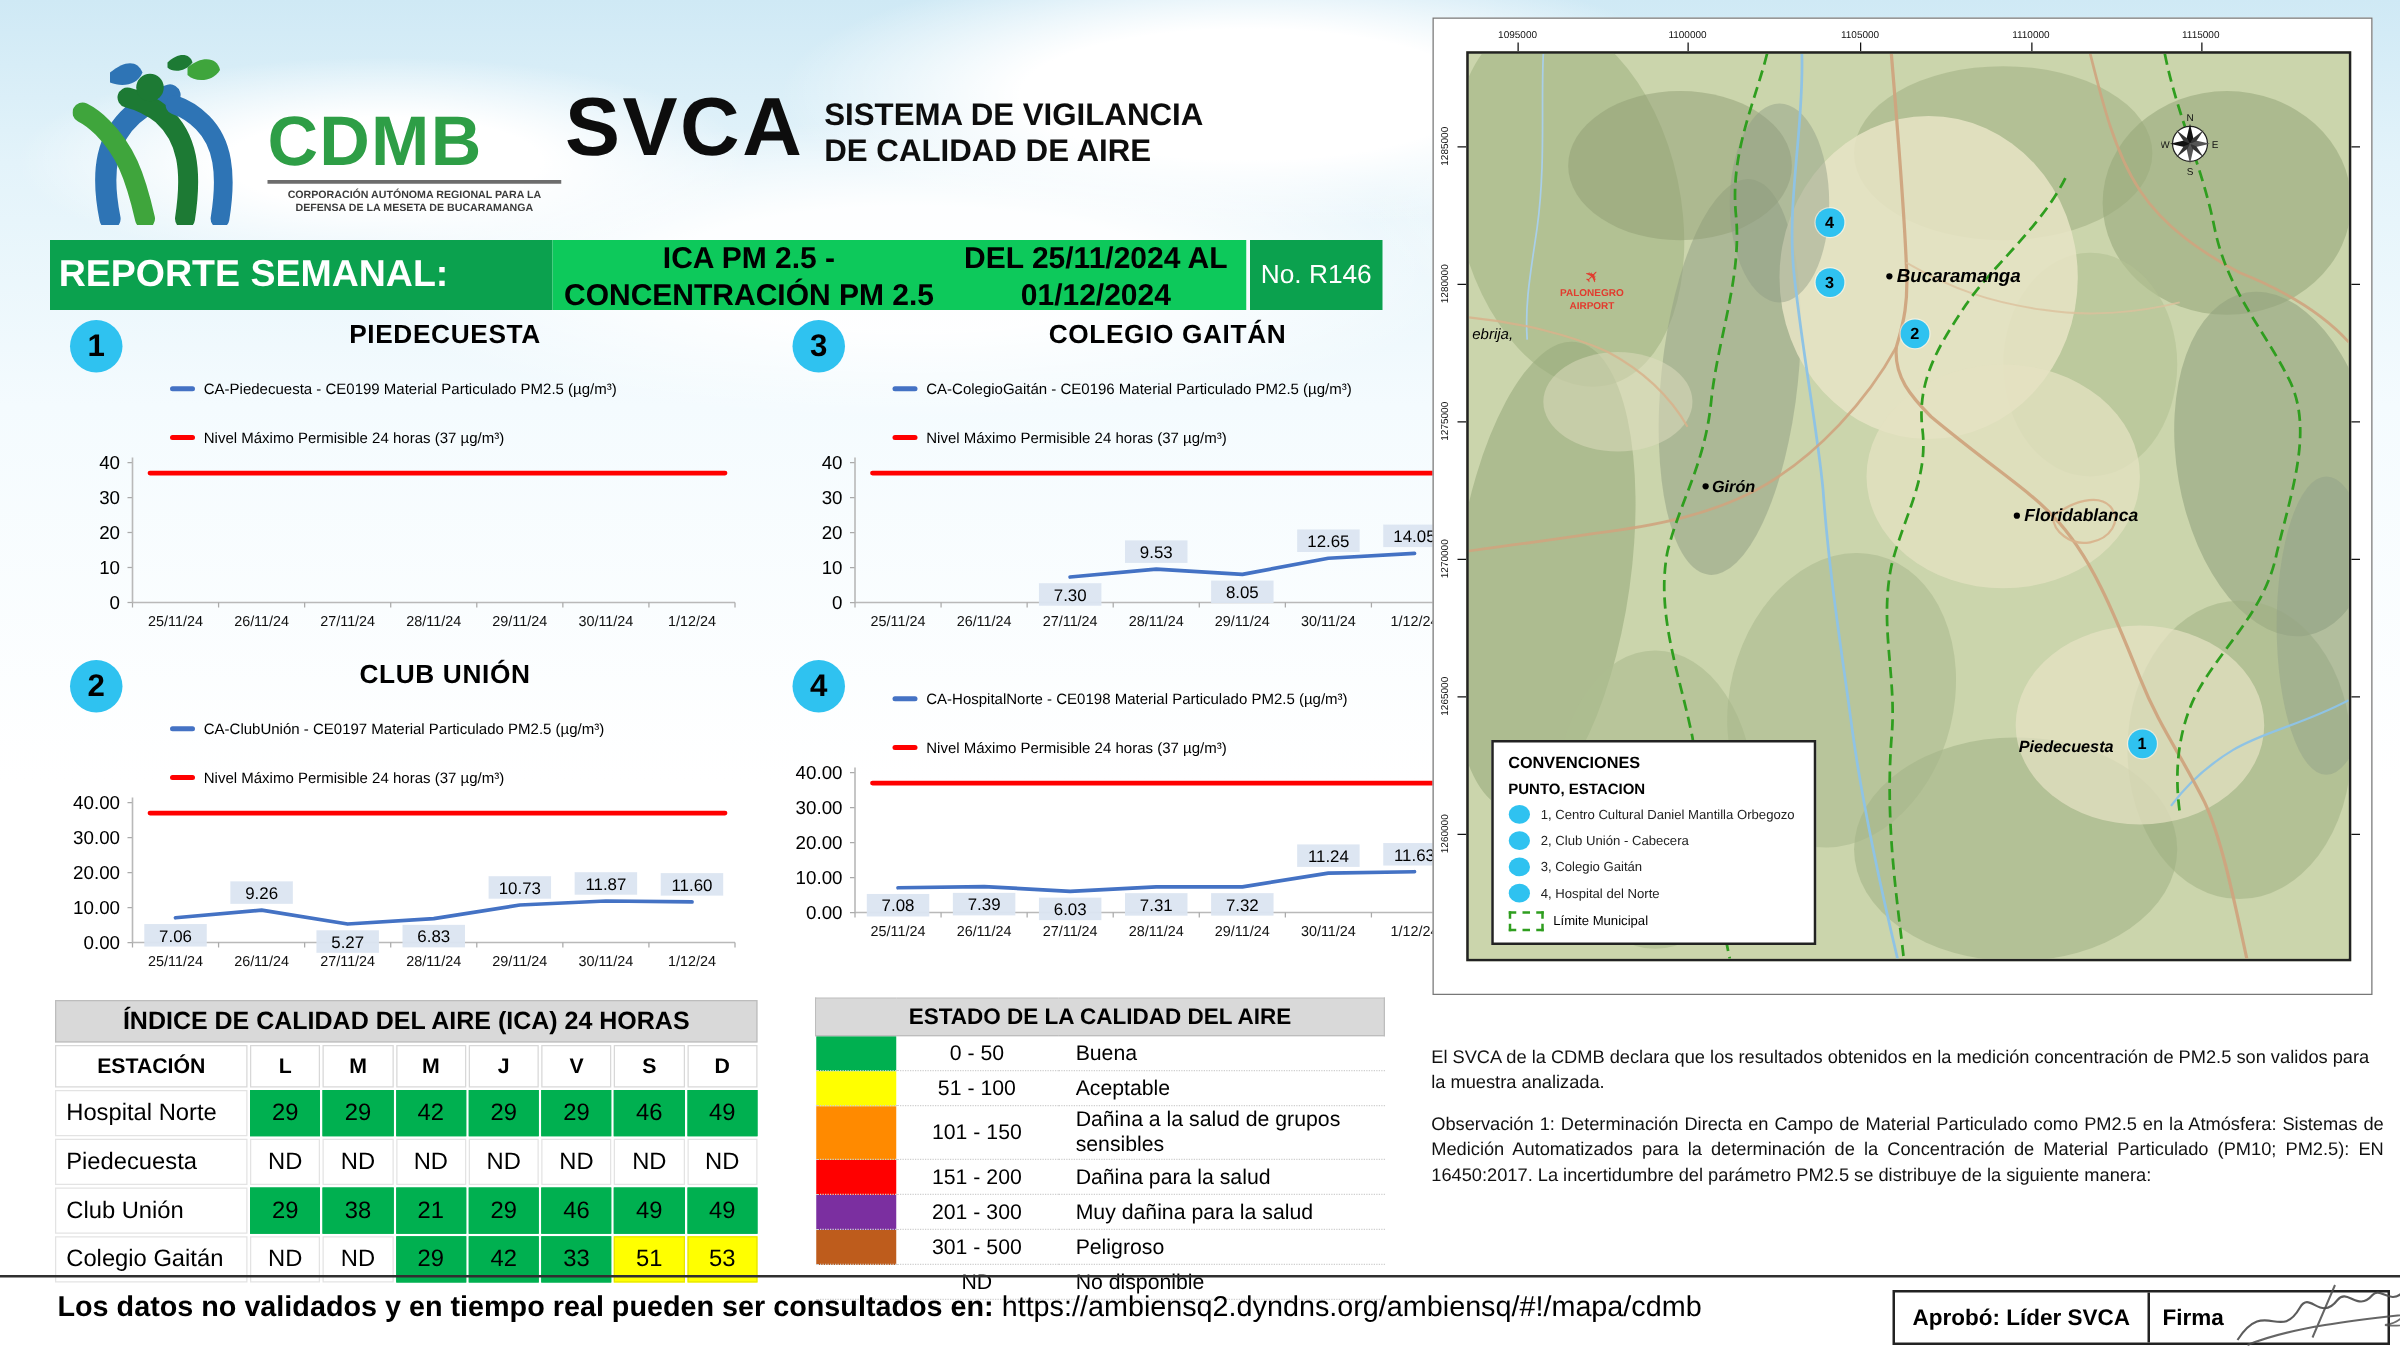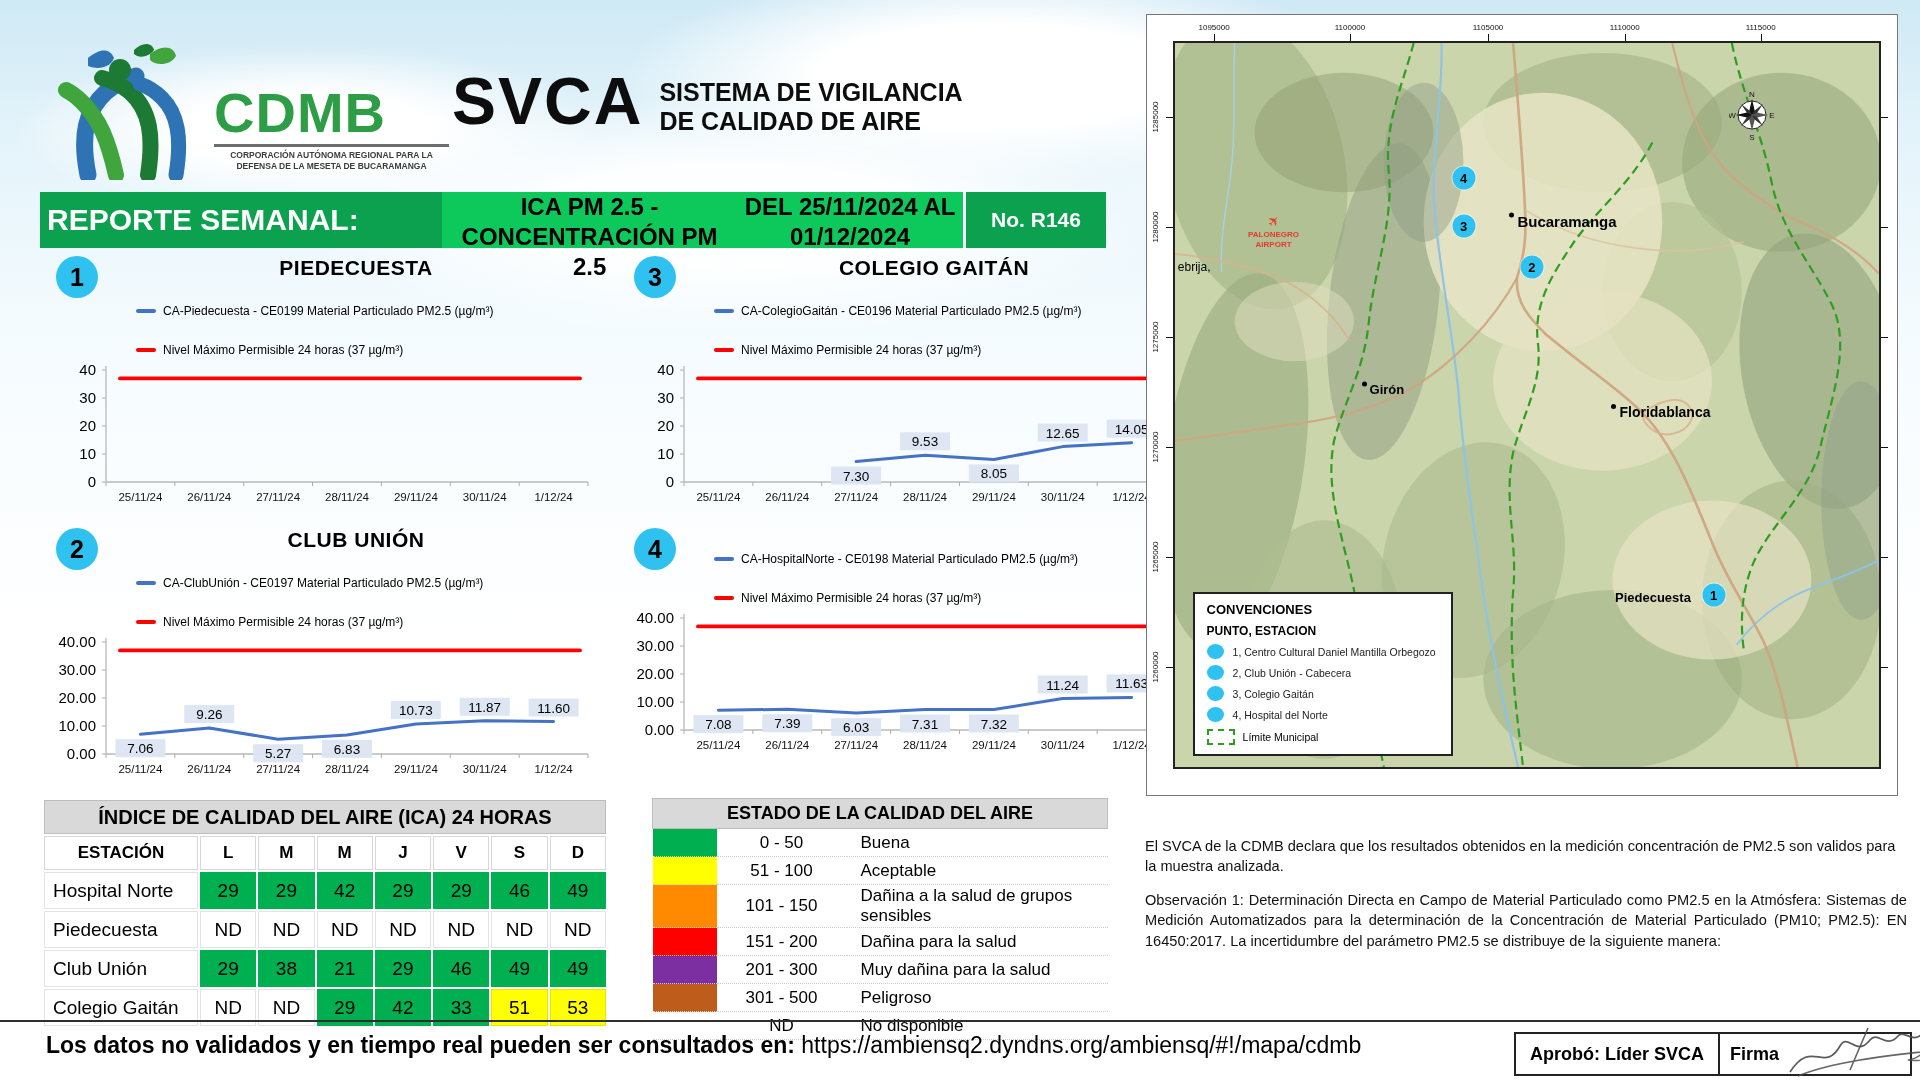--- a/index.html
+++ b/index.html
@@ -18,21 +18,21 @@
   .logo-text{margin-left:6px;margin-top:48px;}
   .logo-cdmb{font-size:56px;font-weight:bold;color:#2e9e46;letter-spacing:1px;line-height:.9;}
   .logo-sub{border-top:3px solid #6d6d6d;margin-top:6px;padding-top:3px;font-size:8.5px;font-weight:bold;color:#3c3c3c;line-height:1.25;text-align:center;width:235px;}
   .svca-wrap{position:absolute;left:452px;top:72px;display:flex;gap:16px;align-items:flex-start;}
   .svca-big{font-size:66px;font-weight:800;letter-spacing:2px;line-height:.9;color:#0d0d0d;}
   .svca-sub{font-size:25px;font-weight:bold;line-height:1.15;padding-top:6px;color:#0d0d0d;}
   
   .banner{position:absolute;left:40px;top:192px;width:1066px;height:56px;display:flex;}
   .banner-left{width:402px;background:#0ba14e;color:#fff;font-size:30px;font-weight:bold;display:flex;align-items:center;padding-left:7px;box-sizing:border-box;}
   .banner-mid{flex:1;background:#0dc95b;color:#000;font-weight:bold;font-size:24px;line-height:1.25;display:flex;flex-direction:row;justify-content:center;text-align:center;}
-  .banner-right{width:140px;background:#0ba14e;color:#fff;font-size:21px;font-weight:bold;display:flex;align-items:center;justify-content:center;margin-left:3px;}
+  .banner-right{width:106px;background:#0ba14e;color:#fff;font-size:21px;font-weight:normal;display:flex;align-items:center;justify-content:center;margin-left:3px;}
   
   .chart-block{position:absolute;width:562px;height:252px;}
   .chart-block .badge{position:absolute;left:16px;top:0px;width:42px;height:42px;border-radius:50%;background:#2fc2f0;color:#000;font-size:25px;font-weight:bold;display:flex;align-items:center;justify-content:center;}
   .chart-title{padding-left:70px;text-align:center;font-size:21px;font-weight:bold;letter-spacing:.5px;}
   .chart-legend{margin:4px 0 2px 96px;}
   .lg-row{display:flex;align-items:center;height:17px;margin-top:22px;}
   .lg-dash{display:inline-block;width:20px;height:4px;border-radius:2px;margin-right:7px;flex:0 0 auto;}
   .lg-txt{font-size:12px;color:#000;white-space:nowrap;}
   .chart-svg{margin-top:2px;}
   
@@ -51,21 +51,21 @@
   .estado td.sw{width:62px;}
   .estado td.rg{width:128px;text-align:center;}
   .estado td.lb{padding-left:14px;}
   
   .map-panel{position:absolute;left:1146px;top:14px;width:752px;height:782px;background:#fff;border:1px solid #777;box-sizing:border-box;}
   .map-inner{position:absolute;left:26px;top:26px;width:708px;height:728px;border:2px solid #222;box-sizing:border-box;overflow:hidden;background:#cbd5ac;}
   .map-inner svg{display:block;width:100%;height:100%;}
   .tick-top{position:absolute;top:8px;font-size:8px;color:#111;transform:translateX(-50%);}
   .tick-left{position:absolute;left:2px;font-size:8px;color:#111;transform:translate(-28%,-50%) rotate(-90deg);}
   .tkm{position:absolute;background:#111;}
-  .map-place{position:absolute;transform:translate(0,-50%);white-space:nowrap;display:flex;align-items:flex-start;gap:3px;}
+  .map-place{position:absolute;transform:translate(0,-50%);white-space:nowrap;display:flex;align-items:center;gap:3px;font-style:italic;}
   .map-place .dot{width:5px;height:5px;border-radius:50%;background:#000;flex:0 0 auto;}
   .map-marker{position:absolute;width:23px;height:23px;border-radius:50%;background:#2fc2f0;color:#000;font-size:13px;font-weight:bold;display:flex;align-items:center;justify-content:center;transform:translate(-50%,-50%);box-shadow:0 0 0 1px rgba(255,255,255,.5);}
   .airport{position:absolute;color:#e23b2e;font-size:8px;font-weight:bold;text-align:center;line-height:1.2;width:70px;transform:translate(-50%,-50%);}
   .airport .plane{font-size:14px;display:block;transform:rotate(-45deg);}
   .compass{position:absolute;transform:translate(-50%,-50%);}
   .map-legend{position:absolute;left:2.5%;bottom:1.5%;width:37%;background:#fff;border:2px solid #222;padding:8px 10px 9px 12px;box-sizing:border-box;}
   .map-legend h4{margin:0;font-size:13px;font-weight:bold;}
   .map-legend h5{margin:7px 0 2px 0;font-size:12px;font-weight:bold;}
   .leg-item{display:flex;align-items:center;gap:9px;margin:6px 0;}
   .leg-item .cyc{width:17px;height:15px;border-radius:50%;background:#2fc2f0;flex:0 0 auto;}

